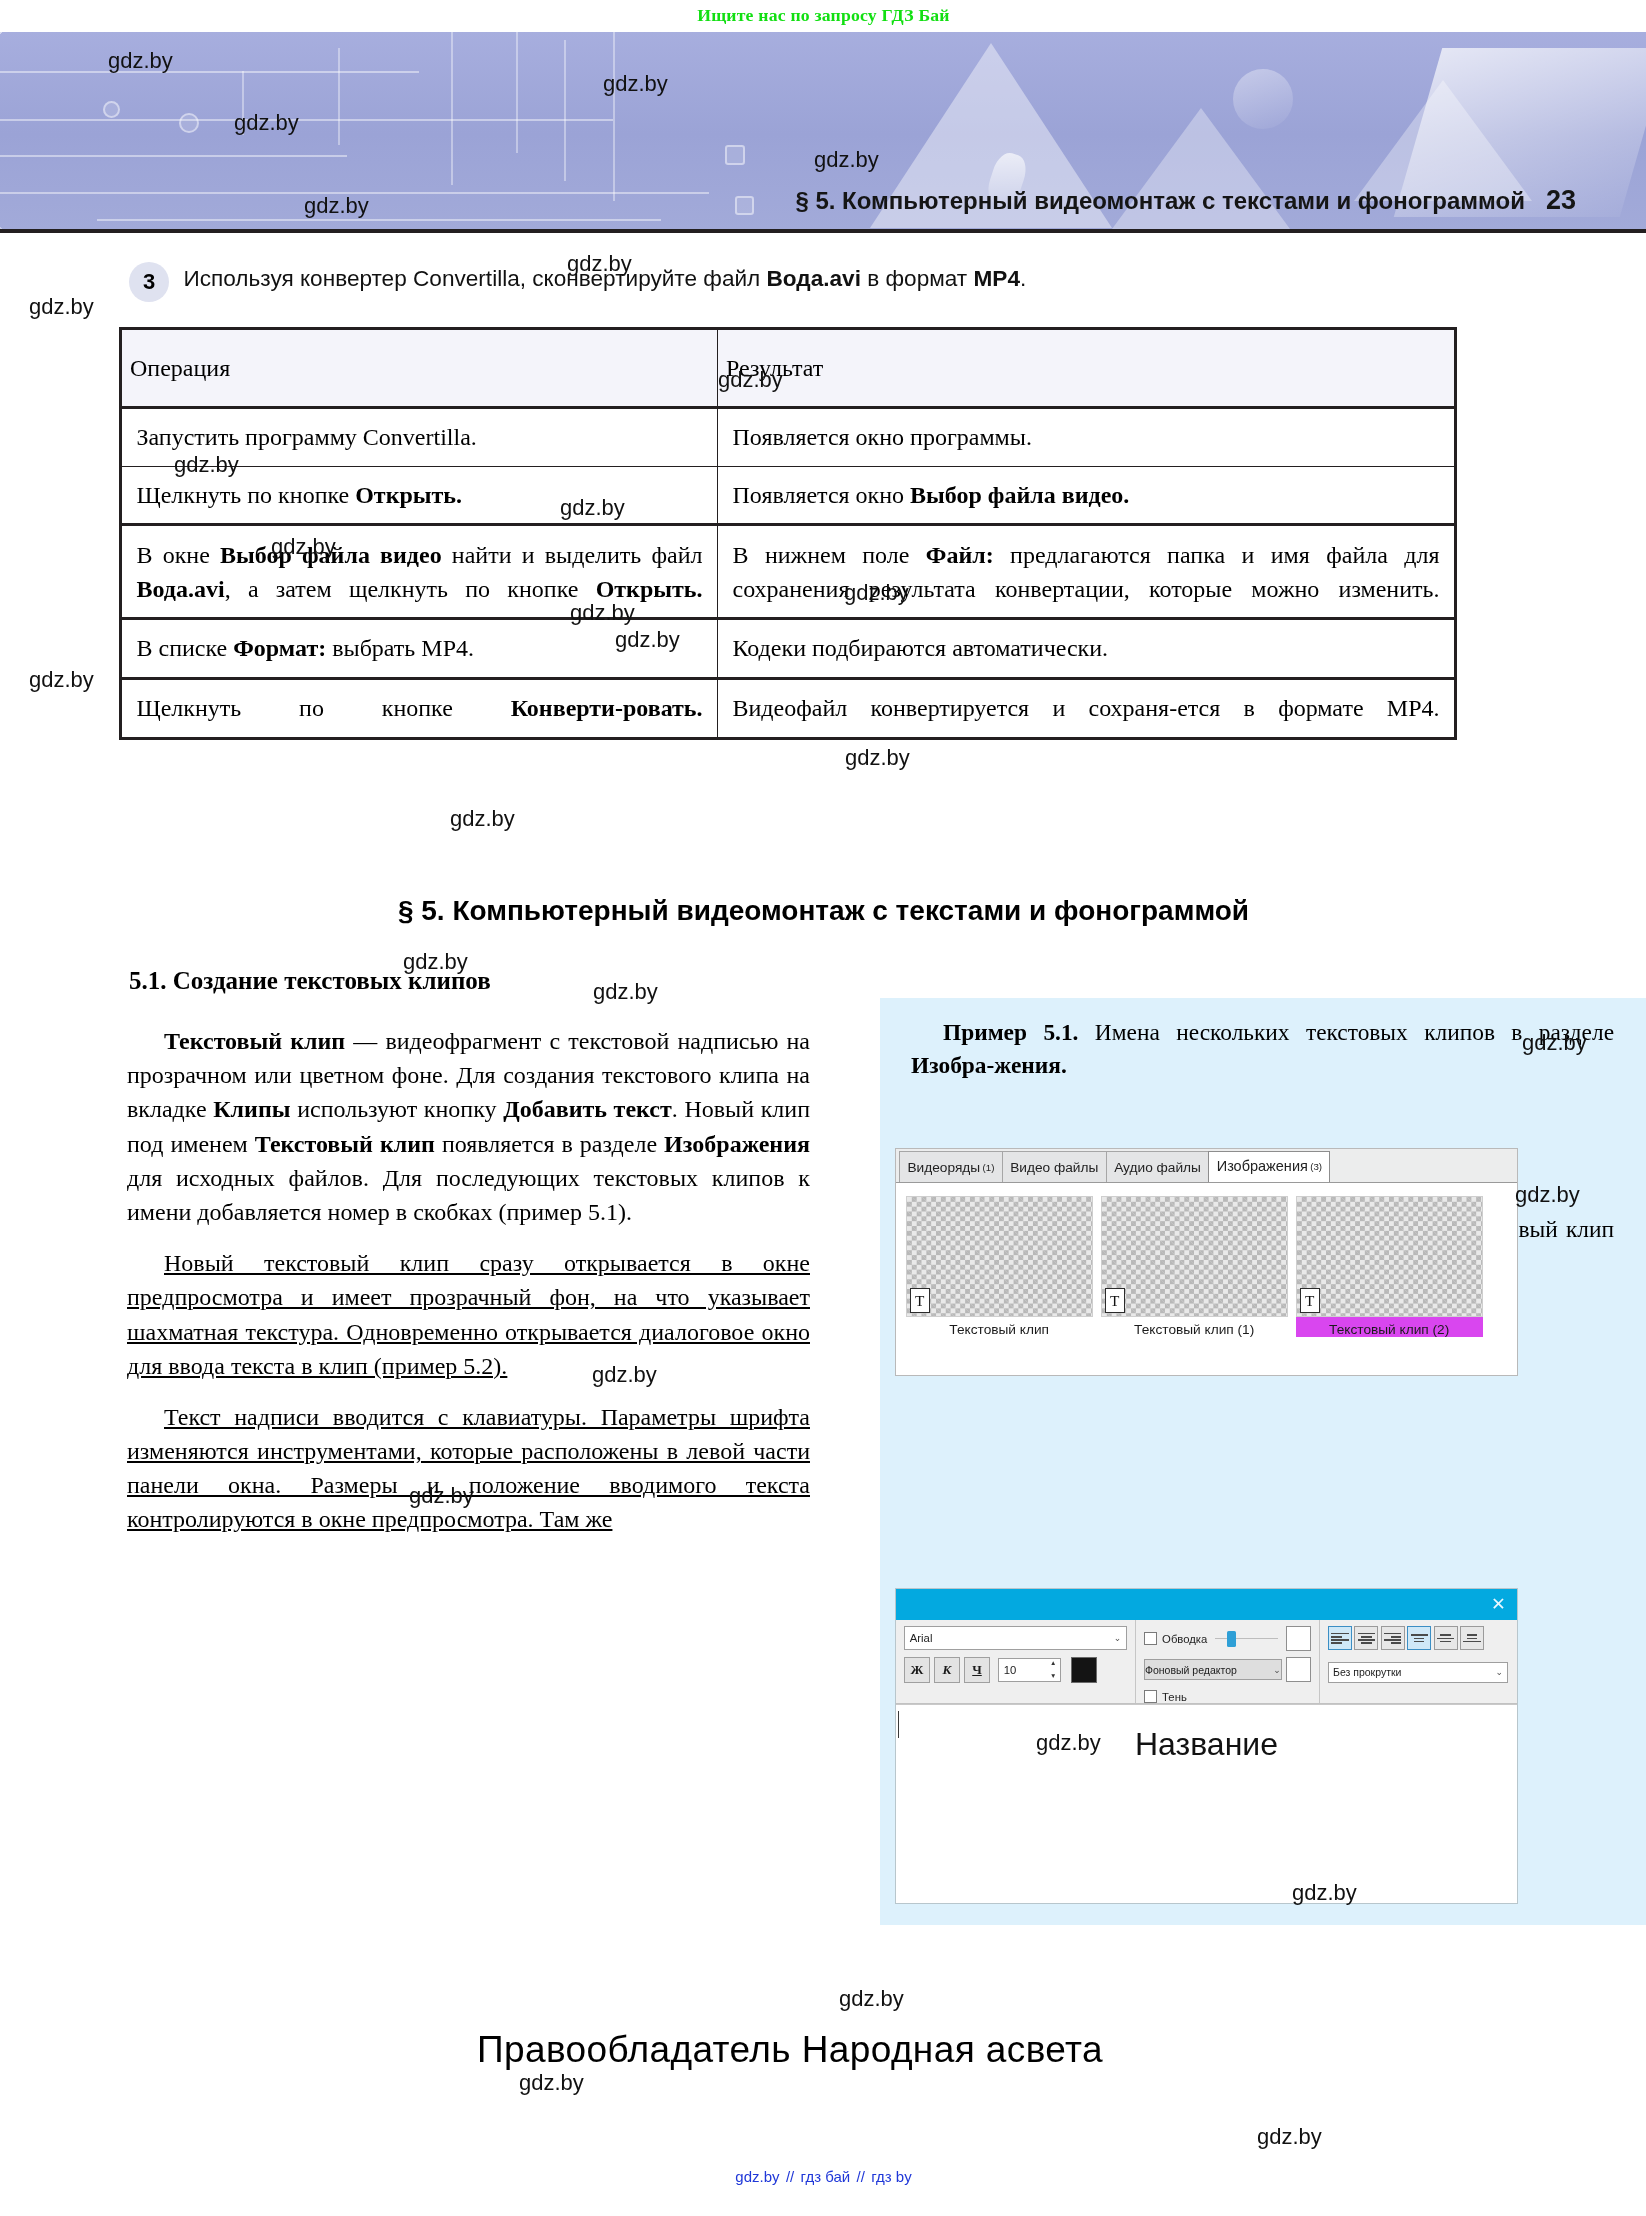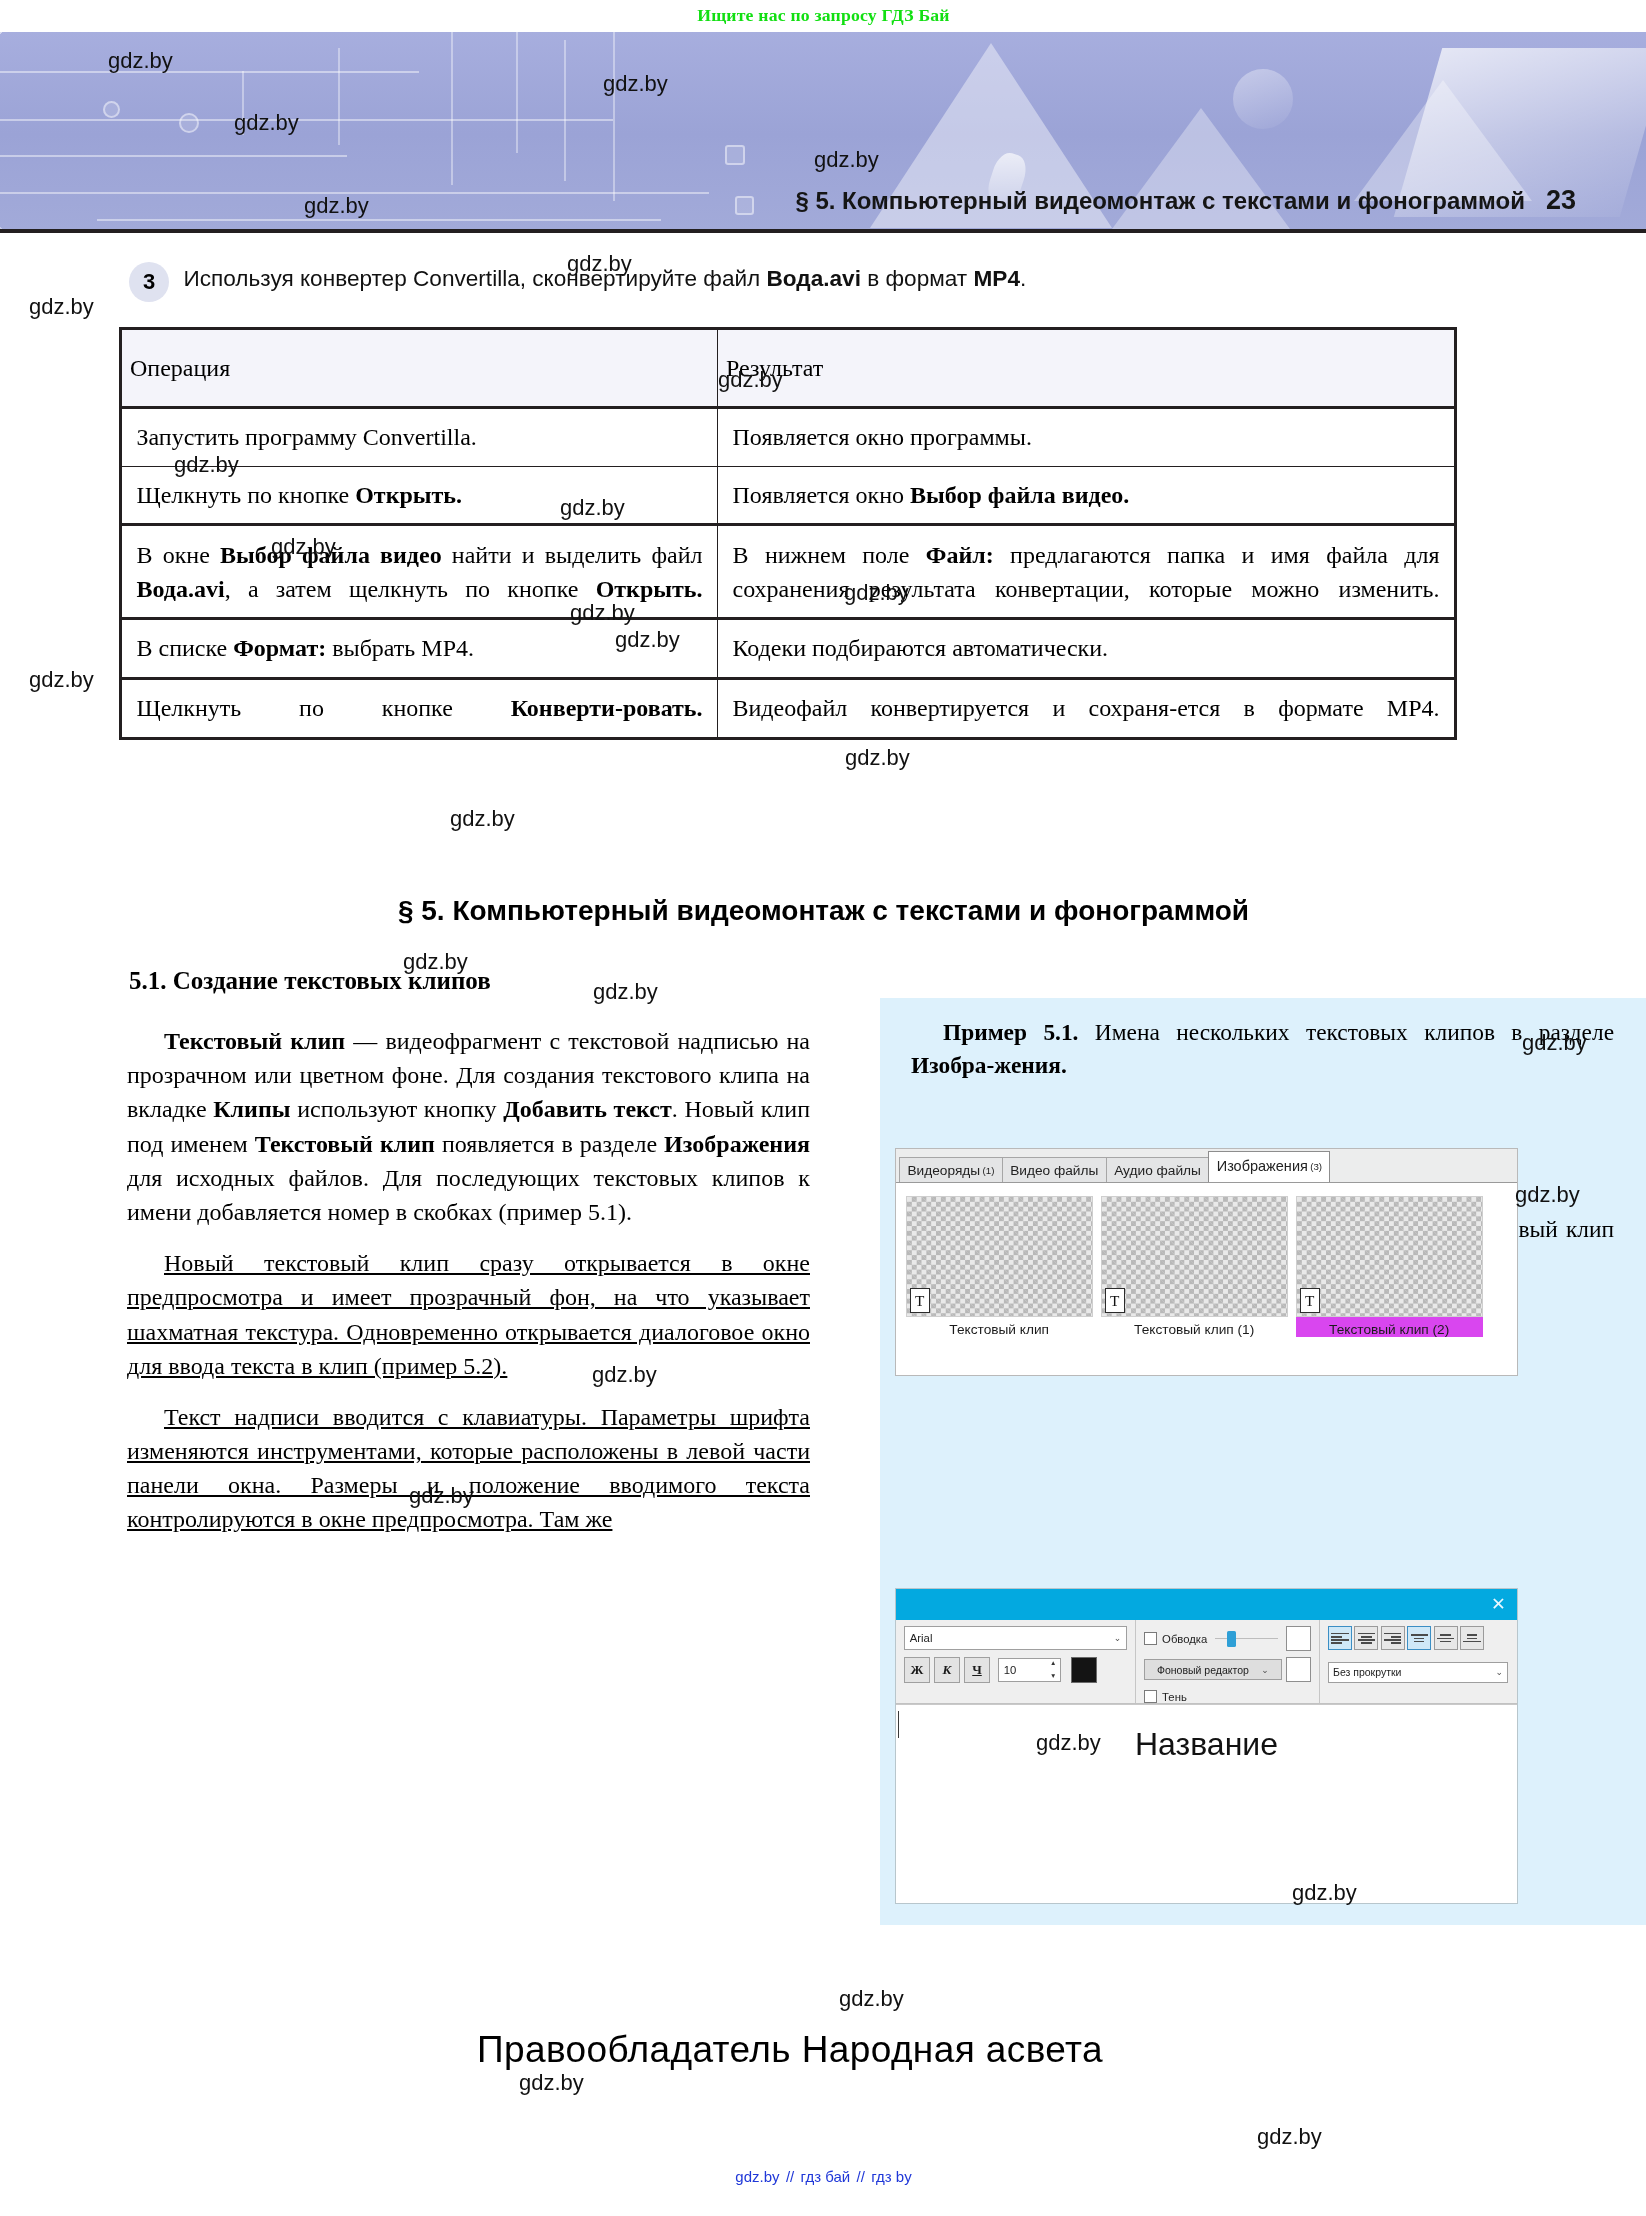--- a/index.html
+++ b/index.html
@@ -150,21 +150,21 @@
   }
   .tabs{
     display:flex;align-items:flex-end;height:34px;
     background:#eceded;border-bottom:0.8px solid #9a9a9a;
     padding-left:3.2px;box-sizing:border-box;
   }
   .tab{
     font-family:"Liberation Sans",sans-serif;
     font-size:13.7px;color:#222;
     background:#e4e5e6;border:0.8px solid #a6a6a6;border-bottom:none;
-    padding:4.8px 7.3px 4px 7.3px;margin-right:-0.8px;height:25px;box-sizing:border-box;
+    padding:4.8px 7.3px 4px 7.3px;margin-right:-0.8px;height:31px;box-sizing:border-box;
     display:flex;align-items:center;gap:2.4px;white-space:nowrap;
   }
   .tab .cnt{font-size:9.7px;vertical-align:super;}
   .tab.active{
     background:#ffffff;height:31px;
     border-color:#8d8d8d;position:relative;z-index:2;
     font-size:14.5px;padding-bottom:6.4px;
   }
   .thumbrow{display:flex;gap:8px;padding:13px 8px 0 9.7px;background:#ffffff;}
   .thumb{width:187px;}
@@ -240,21 +240,21 @@
 
   .chkrow{display:flex;align-items:center;gap:4.8px;font-family:"Liberation Sans",sans-serif;font-size:11.3px;color:#1e1e1e;}
   .chk{width:11.3px;height:11.3px;background:#fff;border:0.8px solid #7a7a7a;flex:0 0 auto;}
   .slider{flex:1;height:11.3px;position:relative;margin:0 3.2px;}
   .slider .track{position:absolute;left:0;right:0;top:4.8px;height:1.6px;background:#bdbdbd;}
   .slider .knob{position:absolute;left:11.3px;top:-2.4px;width:8.9px;height:16px;background:#2e9fd6;border-radius:1.6px;}
   .whitebox{width:22.6px;height:22.6px;background:#fff;border:0.8px solid #8f8f8f;flex:0 0 auto;}
   .dropdown{
     height:21px;background:#dedede;border:0.8px solid #9f9f9f;
     display:flex;align-items:center;justify-content:space-between;
-    padding:0 12px;box-sizing:border-box;
+    padding:0 0;box-sizing:border-box;
     font-family:"Liberation Sans",sans-serif;font-size:10.5px;color:#1c1c1c;
     margin-top:6.4px;flex:1;
   }
   .alignrow{display:flex;gap:2.4px;}
   .abtn{
     width:24px;height:24px;background:#e7e7e7;border:0.8px solid #9a9a9a;
     display:flex;flex-direction:column;justify-content:center;gap:1.6px;padding:2.4px;
     box-sizing:border-box;
   }
   .abtn.on{background:#cfe8f7;border-color:#3b8ec4;}

